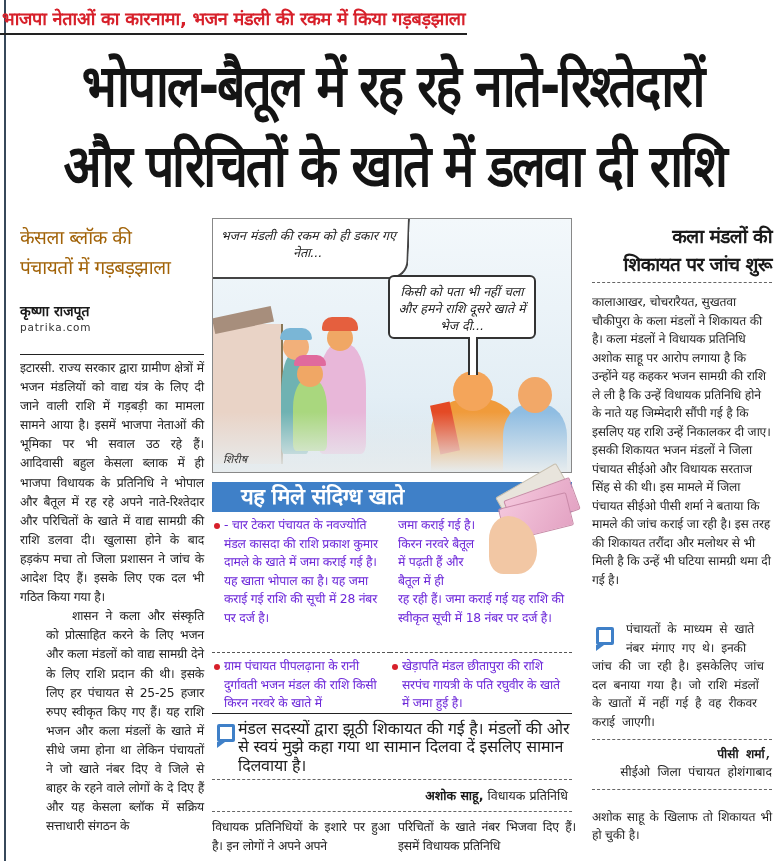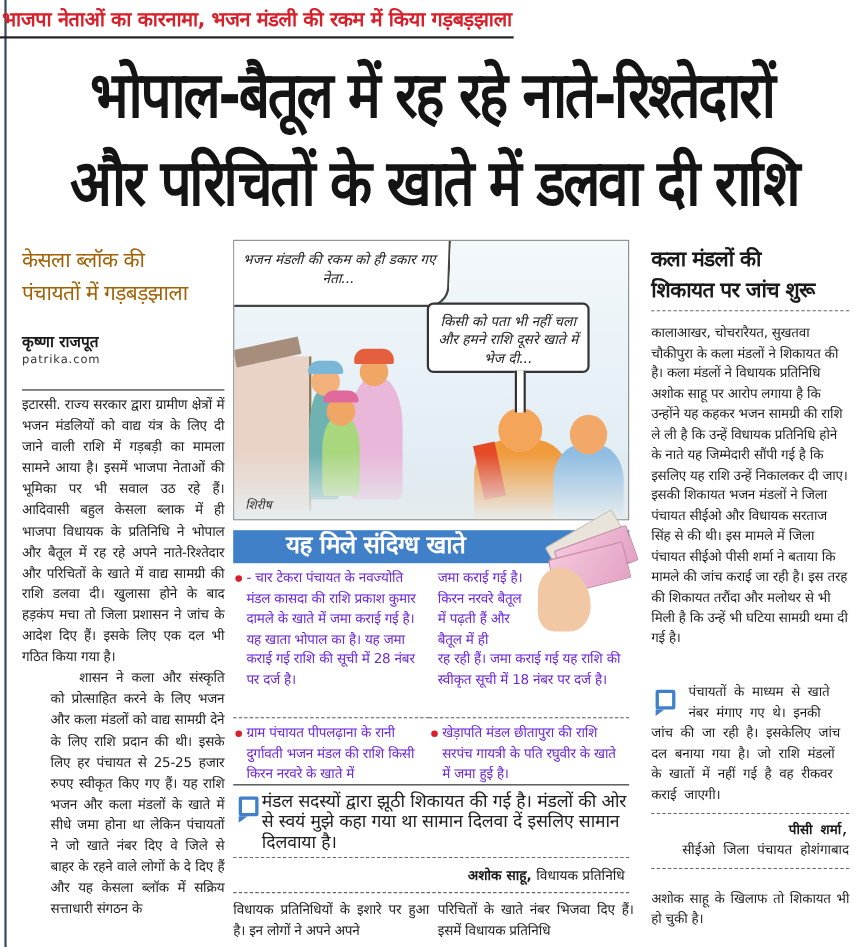--- a/index.html
+++ b/index.html
@@ -48,21 +48,21 @@
   .h3::before { content: ""; position: absolute; left: -3px; top: -6px; width: 32px; height: 11px; background: #e06a9d; border-radius: 10px 10px 2px 2px; }
   .p4 { left: 218px; top: 180px; width: 86px; height: 80px; background: #f09b3b; border-radius: 40% 40% 0 0; }
   .p4::after { content: ""; position: absolute; left: 4px; top: 4px; width: 20px; height: 50px; background: #e44a25; transform: rotate(-12deg); }
   .h4 { left: 240px; top: 152px; width: 40px; height: 40px; background: #f4a55a; }
   .p5 { left: 290px; top: 185px; width: 64px; height: 80px; background: #8fbde2; border-radius: 40% 40% 0 0; }
   .h5 { left: 305px; top: 158px; width: 34px; height: 36px; background: #f2a868; }
   .signature { position: absolute; left: 10px; bottom: 6px; font-size: 11px; font-style: italic; color: #333; }
 
   
   .accounts { position: absolute; left: 212px; top: 482px; width: 360px; }
-  .accounts-banner { height: 30px; background: #3f80c8; color: #fff; font-size: 22px; font-weight: bold; line-height: 30px; padding-left: 48px; letter-spacing: -0.5px; }
+  .accounts-banner { height: 30px; background: #3f80c8; color: #fff; font-size: 22px; font-weight: bold; line-height: 30px; padding-left: 29px; letter-spacing: -0.5px; }
   .money { position: absolute; left: 275px; top: -12px; width: 95px; height: 108px; }
   .note { position: absolute; width: 70px; height: 34px; border: 1px solid #c98aa8; background: linear-gradient(135deg, #f4c6dc, #e3a3c3); border-radius: 2px; }
   .note.n1 { left: 12px; top: 8px; transform: rotate(-30deg); background: #e8e4dc; border-color: #c8c0b0; }
   .note.n2 { left: 20px; top: 18px; transform: rotate(-20deg); }
   .note.n3 { left: 14px; top: 30px; transform: rotate(-14deg); }
   .hand { position: absolute; left: 2px; top: 46px; width: 48px; height: 58px; background: #f2c7a4; border-radius: 40% 60% 40% 30%; }
 
   .acc-grid { position: relative; display: grid; grid-template-columns: 178px 182px; }
   .acc-item { font-size: 12.3px; line-height: 18.6px; color: #6d28d9; padding: 4px 4px 4px 12px; position: relative; letter-spacing: -0.2px; }
   .acc-item .bullet { position: absolute; left: 2px; top: 11px; width: 6px; height: 6px; border-radius: 50%; background: #d7202a; }
@@ -79,21 +79,21 @@
   .quote-text { font-size: 16px; line-height: 18.4px; color: #1f1f1f; letter-spacing: -0.2px; }
   .quote-1 .dash { border-bottom: 1px dashed #666; margin-left: -26px; height: 5px; }
   .attrib-1 { text-align: right; font-size: 12.5px; line-height: 18px; padding: 7px 4px 6px 0; margin-left: -26px; border-bottom: 1px dashed #666; }
   .attrib-1 b { font-weight: bold; }
 
   .mid-bottom { position: absolute; top: 818px; left: 212px; width: 360px; display: grid; grid-template-columns: 178px 178px; column-gap: 8px; }
   .mid-bottom .body-text { font-size: 12.3px; line-height: 19px; }
 
   
   .right-col { position: absolute; left: 592px; top: 222px; width: 180px; }
-  .right-head { text-align: left; font-size: 19px; line-height: 28px; font-weight: bold; letter-spacing: -0.6px; padding-bottom: 4px; border-bottom: 1px dashed #666; }
+  .right-head { text-align: right; font-size: 19px; line-height: 28px; font-weight: bold; letter-spacing: -0.6px; padding-bottom: 4px; border-bottom: 1px dashed #666; }
   .right-col .body-text { margin-top: 10px; text-align: left; font-size: 12.2px; line-height: 18.5px; }
   .quote-2 { position: relative; margin-top: 32px; font-family: Liberation Mono, monospace; }
   .quote-2 .quote-icon { left: 4px; top: 6px; }
   .quote-2 .quote-text { font-size: 12.2px; line-height: 18.6px; }
   .quote-2 .q-line { padding-left: 34px; }
   .quote-2 .dash { border-bottom: 1px dashed #666; margin-top: 6px; }
   .attrib-2 { text-align: right; font-size: 12.2px; line-height: 18.6px; padding: 6px 0 6px; border-bottom: 1px dashed #666; }
   .attrib-2 .name { font-weight: bold; }
   .right-col .closing { margin-top: 18px; text-align: justify; }
 </style>

